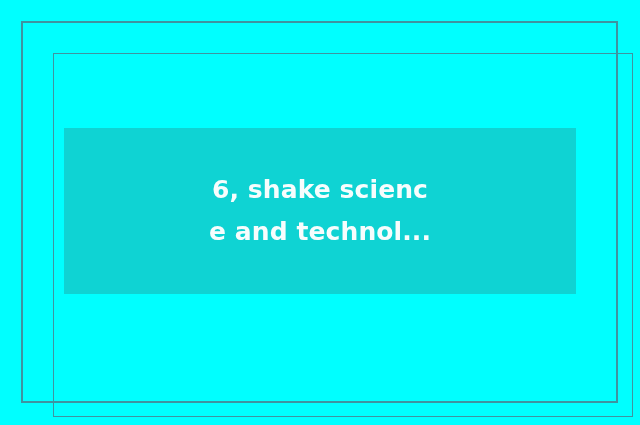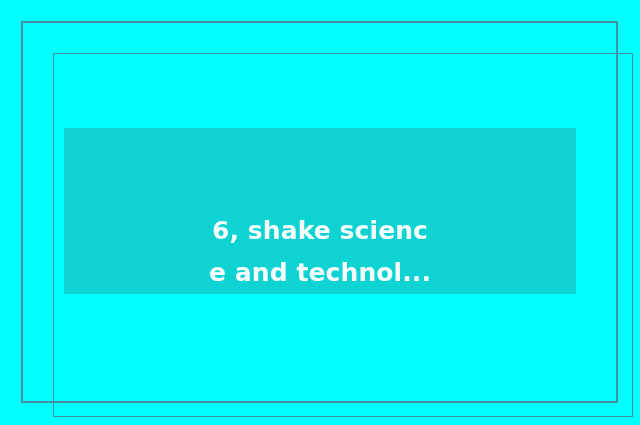--- a/index.html
+++ b/index.html
@@ -48,21 +48,21 @@
 
   
   .caption-panel {
     position: absolute;
     left: 64px;
     top: 128px;
     width: 512px;
     height: 166px;
     background: #0fd3d3;
     display: flex;
-    align-items: flex-end;
+    align-items: center;
     justify-content: center;
   }
 
   .caption-text {
     width: 100%;
     text-align: center;
     color: #f7fdfd;
     font-size: 25px;
     font-weight: bold;
     line-height: 42px;

